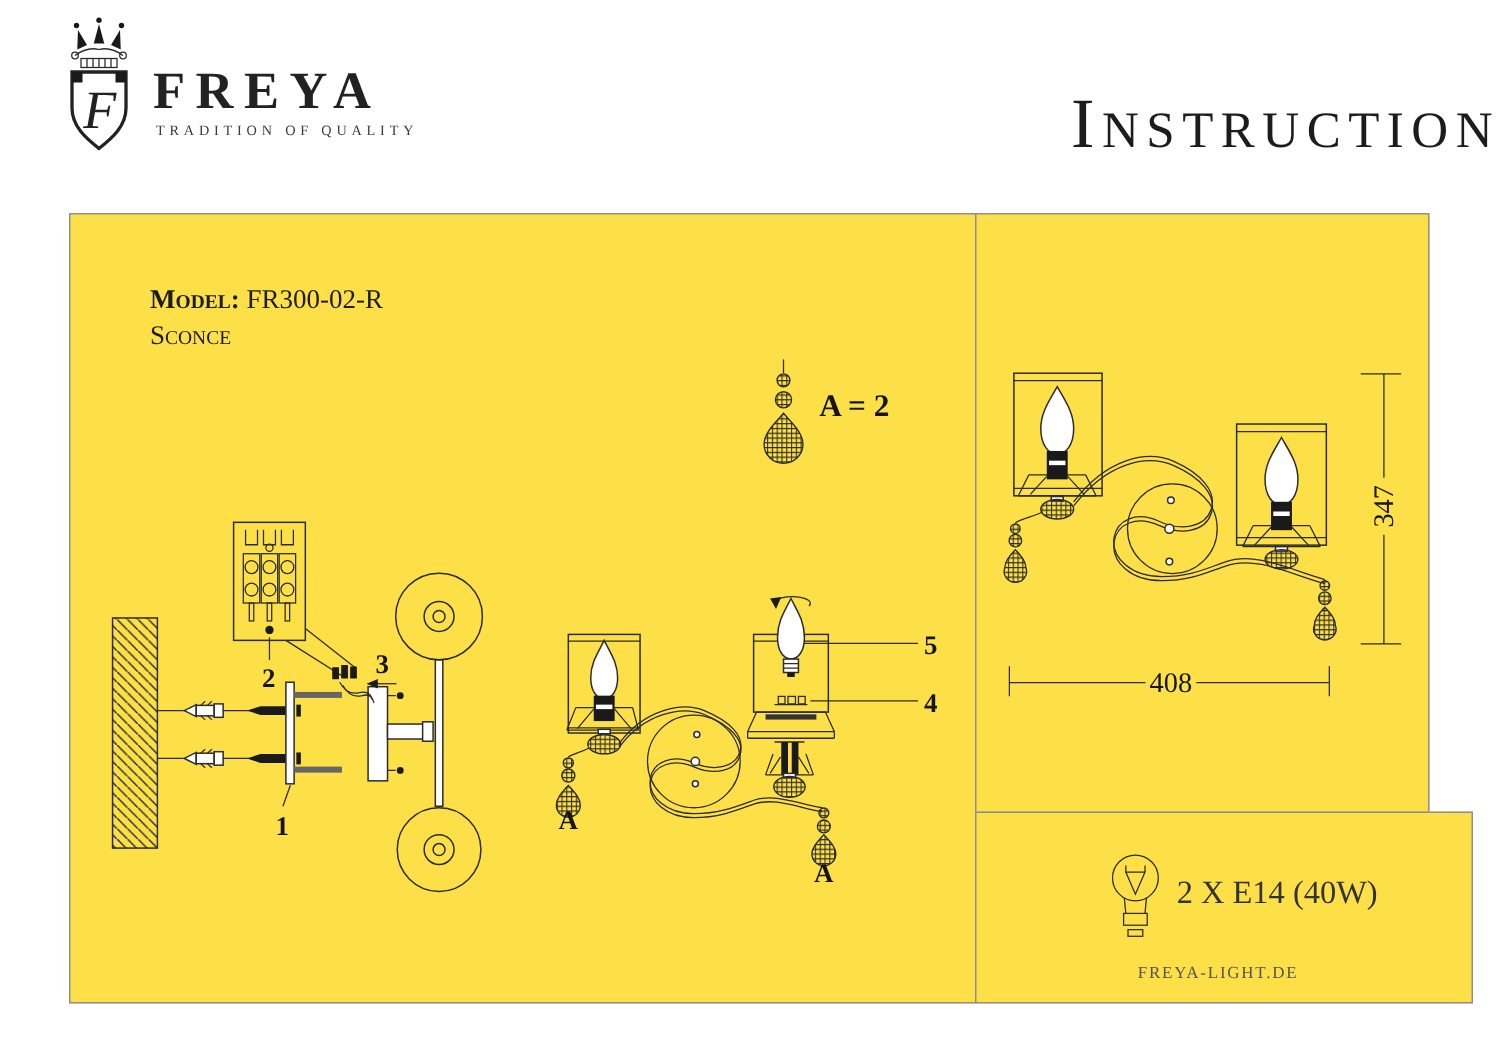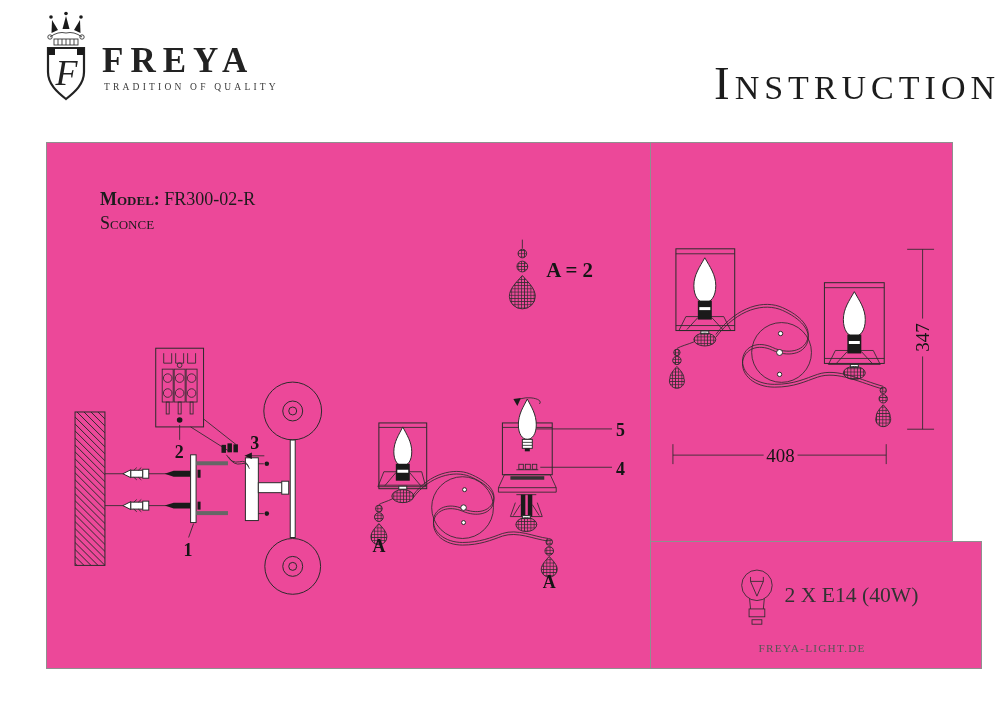--- a/index.html
+++ b/index.html
@@ -1,21 +1,21 @@
 <!DOCTYPE html>
 <html><head>
 <meta charset="utf-8">
 <style>
   html,body { margin:0; padding:0; background:#e8e8e8; }
   .page {
     position:relative; width:1000px; height:706px; background:#fff;
     font-family:"Liberation Serif", serif; color:#1c1c1c; overflow:hidden;
     border-bottom:1px solid #d7d7d7;
   }
-  .box { position:absolute; border:1px solid #8f8f8f; background:#ec4899; box-sizing:border-box; }
+  .box { position:absolute; border:1px solid #8f8f8f; background:#fde047; box-sizing:border-box; }
   .main-box   { left:46px;  top:142px; width:605px; height:527px; }
   .right-top  { left:650px; top:142px; width:303px; height:400px; }
   .right-bot  { left:650px; top:541px; width:332px; height:128px; }
   svg.fill { position:absolute; left:0; top:0; width:100%; height:100%; display:block; }
 
   .logo { position:absolute; left:26px; top:10px; width:250px; height:100px; }
 
   .title {
     position:absolute; left:0; top:56px; width:1000px; text-align:right;
     font-size:34px; letter-spacing:5px; color:#1c1c1c;

